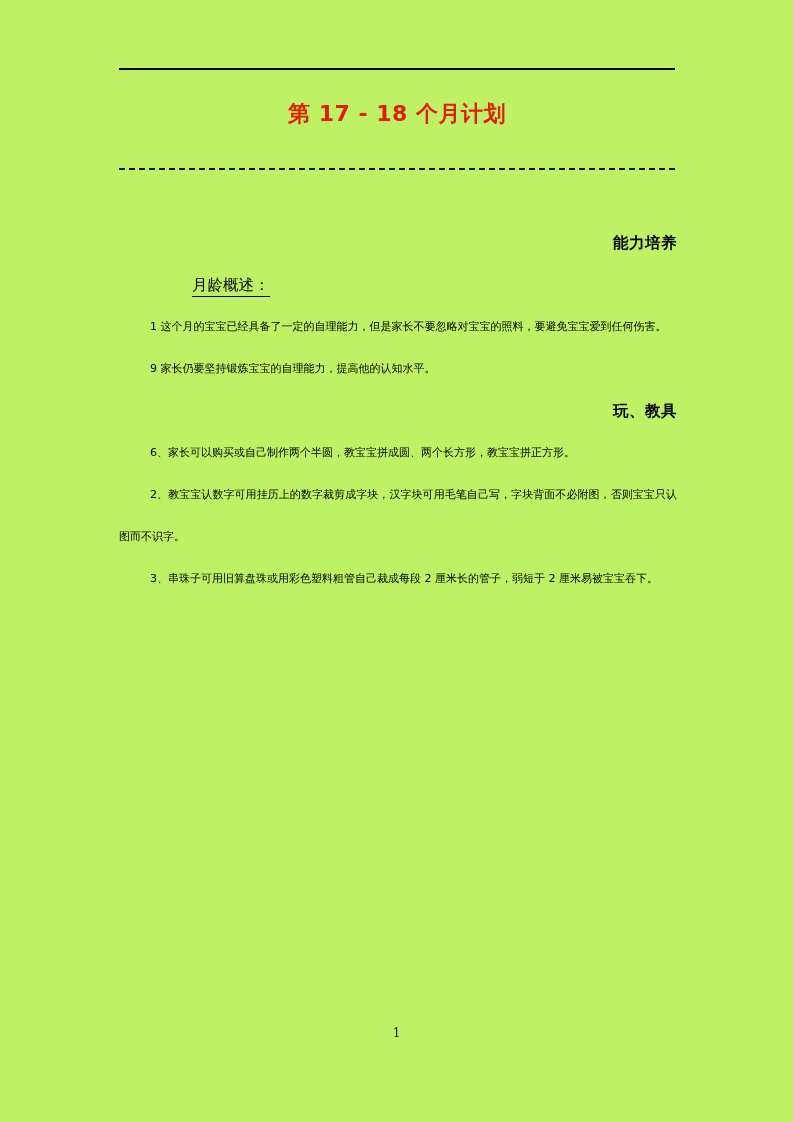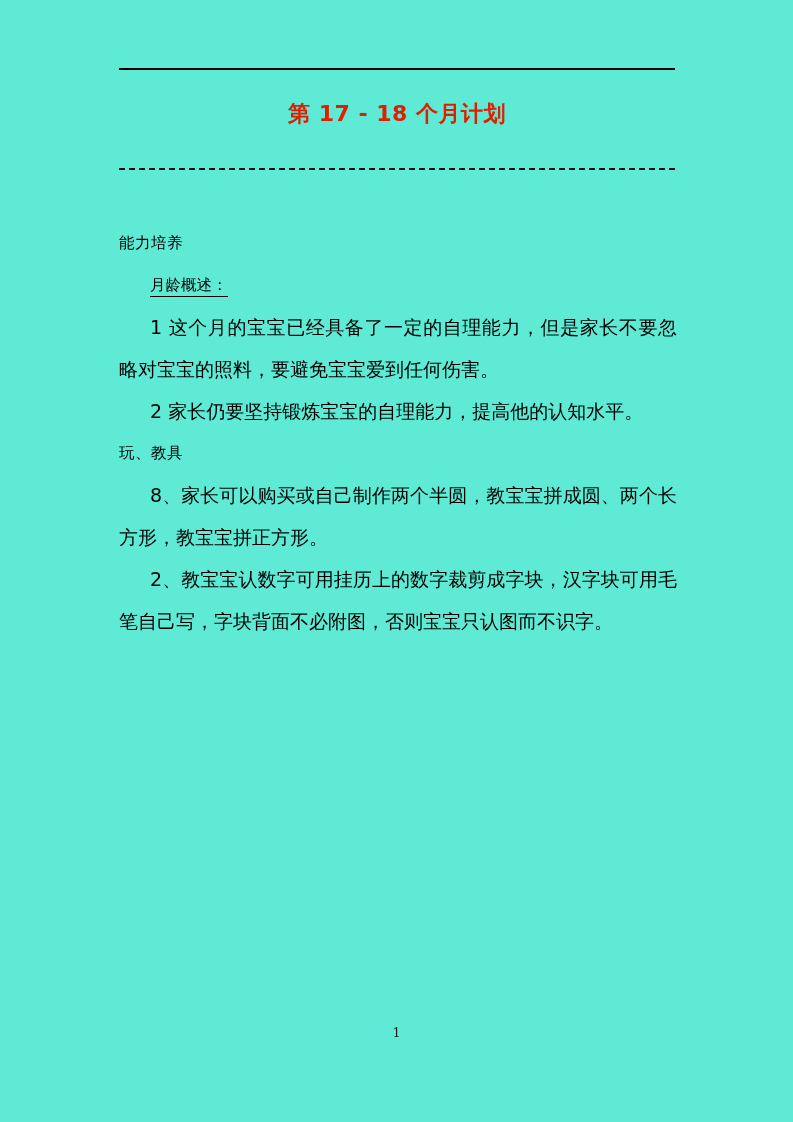--- a/index.html
+++ b/index.html
@@ -13,21 +13,21 @@
     position: relative;
     font-family: "DejaVu Sans", "Liberation Sans", sans-serif;
     overflow: hidden;
   }
 
   .page {
     position: absolute;
     left: 0; top: 0;
     width: 793px;
     height: 1122px;
-    background: #5eead4;
+    background: #bef264;
   }
 
   
   .rule-solid {
     position: absolute;
     left: 119px;
     top: 68px;
     width: 556px;
     height: 0;
     border-top: 2px solid #000000;
@@ -58,43 +58,44 @@
 
   
   .content {
     position: absolute;
     left: 119px;
     top: 222px;
     width: 558px;
   }
 
   .section-heading {
-    text-align: left;
+    text-align: right;
     font-size: 15.5px;
-    font-weight: normal;
+    font-weight: bold;
     color: #000000;
     line-height: 42px;
     margin: 0;
     letter-spacing: 0.5px;
   }
 
   .sub-heading {
     font-size: 15.5px;
     color: #000000;
     line-height: 42px;
     margin: 0;
     text-indent: 31px;
   }
   .sub-heading span {
     border-bottom: 1.5px solid #000000;
     padding-bottom: 2px;
+    margin-left: 42px;
   }
 
   p.para {
-    font-size: 19px;
+    font-size: 11px;
     color: #000000;
     line-height: 42px;
     margin: 0;
     text-indent: 31px;
     text-align: justify;
     text-justify: inter-ideograph;
     word-break: break-all;
   }
   p.para.indent-1 { text-indent: 28px; }
 
@@ -124,28 +125,29 @@
   <div class="content">
 
     <div>
       <div class="section-heading">能力培养</div>
 
       <div class="sub-heading">
         <span>月龄概述：</span>
       </div>
 
       <p class="para">1 这个月的宝宝已经具备了一定的自理能力，但是家长不要忽略对宝宝的照料，要避免宝宝爱到任何伤害。</p>
-      <p class="para">2 家长仍要坚持锻炼宝宝的自理能力，提高他的认知水平。</p>
+      <p class="para">9 家长仍要坚持锻炼宝宝的自理能力，提高他的认知水平。</p>
     </div>
 
     <div>
       <div class="section-heading">玩、教具</div>
 
-      <p class="para">8、家长可以购买或自己制作两个半圆，教宝宝拼成圆、两个长方形，教宝宝拼正方形。</p>
+      <p class="para">6、家长可以购买或自己制作两个半圆，教宝宝拼成圆、两个长方形，教宝宝拼正方形。</p>
       <p class="para">2、教宝宝认数字可用挂历上的数字裁剪成字块，汉字块可用毛笔自己写，字块背面不必附图，否则宝宝只认图而不识字。</p>
+      <p class="para">3、串珠子可用旧算盘珠或用彩色塑料粗管自己裁成每段 2 厘米长的管子，弱短于 2 厘米易被宝宝吞下。</p>
     </div>
 
 
   </div>
 
   <div class="page-number">1</div>
 
 </div>
 
 </body></html>

